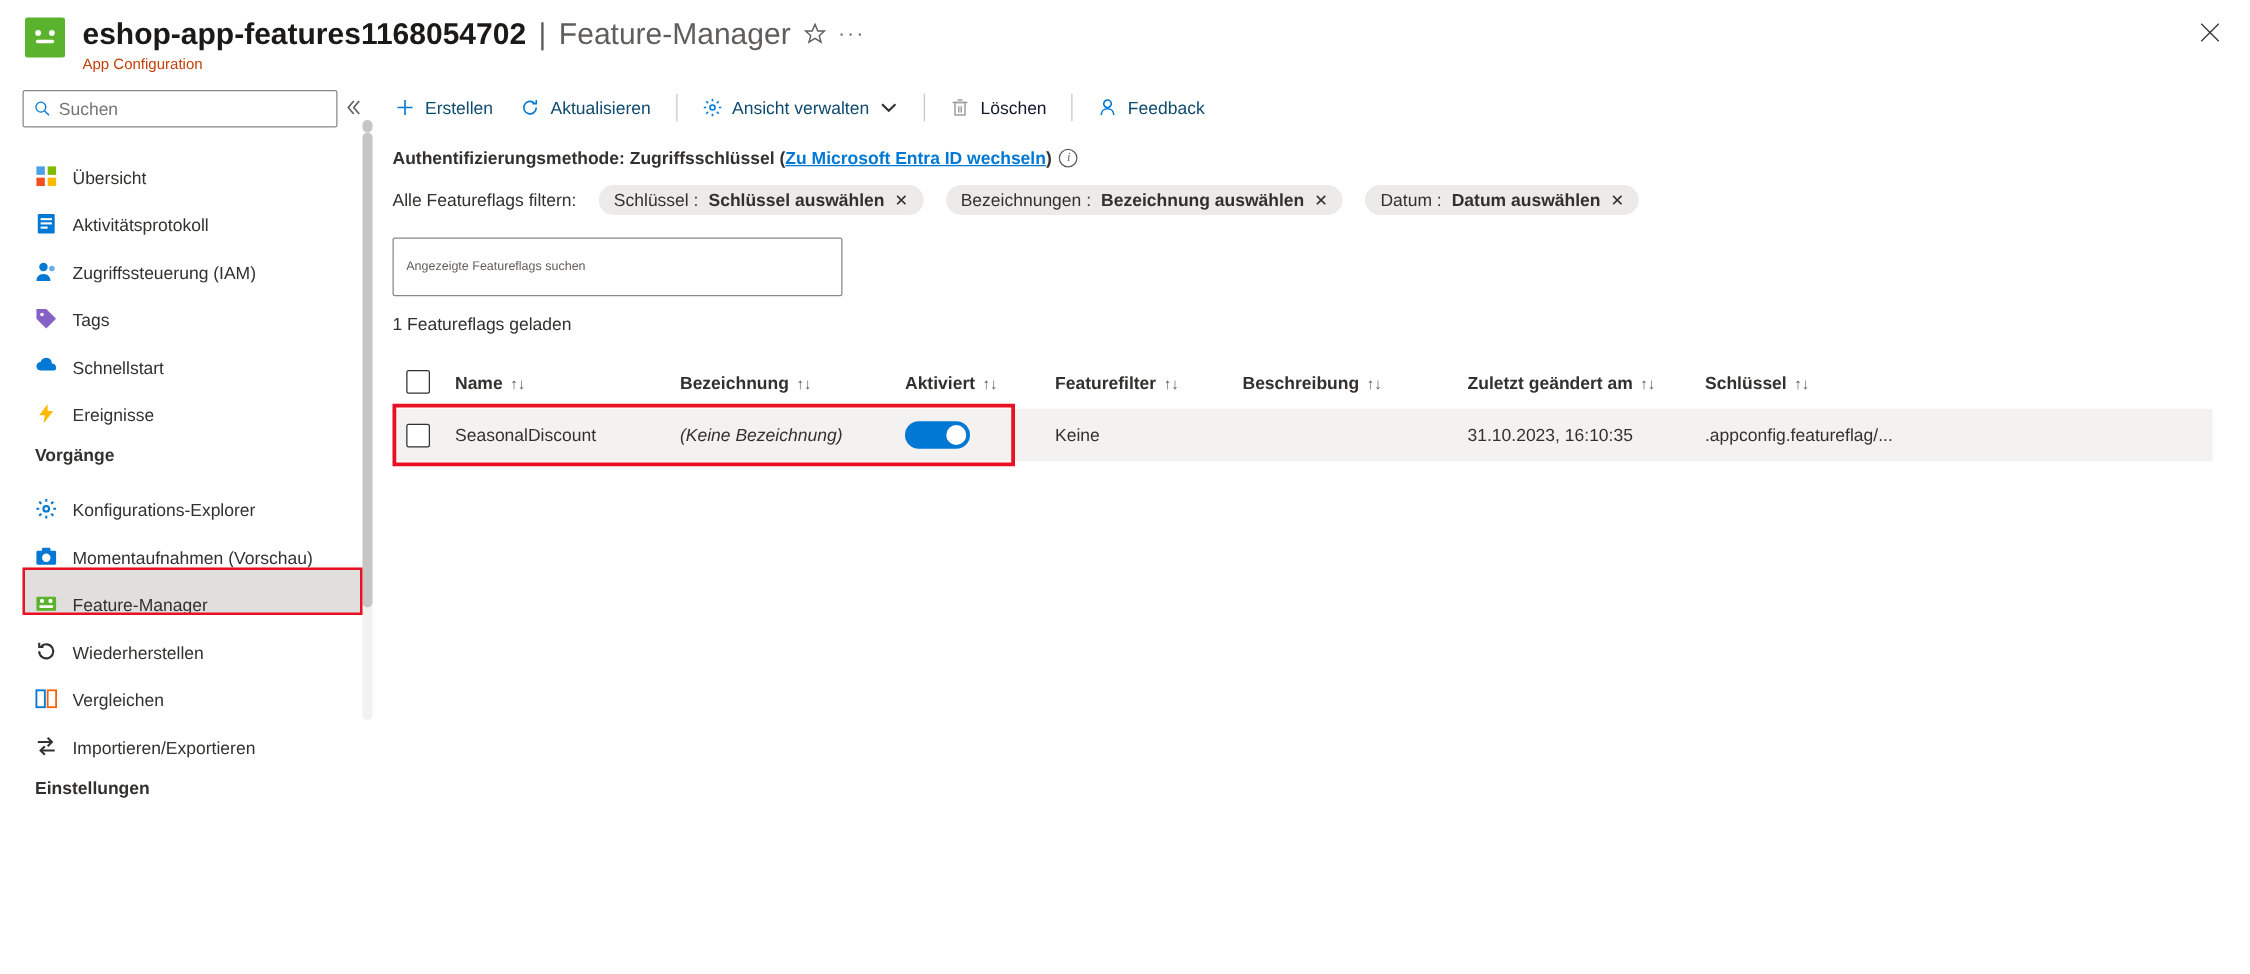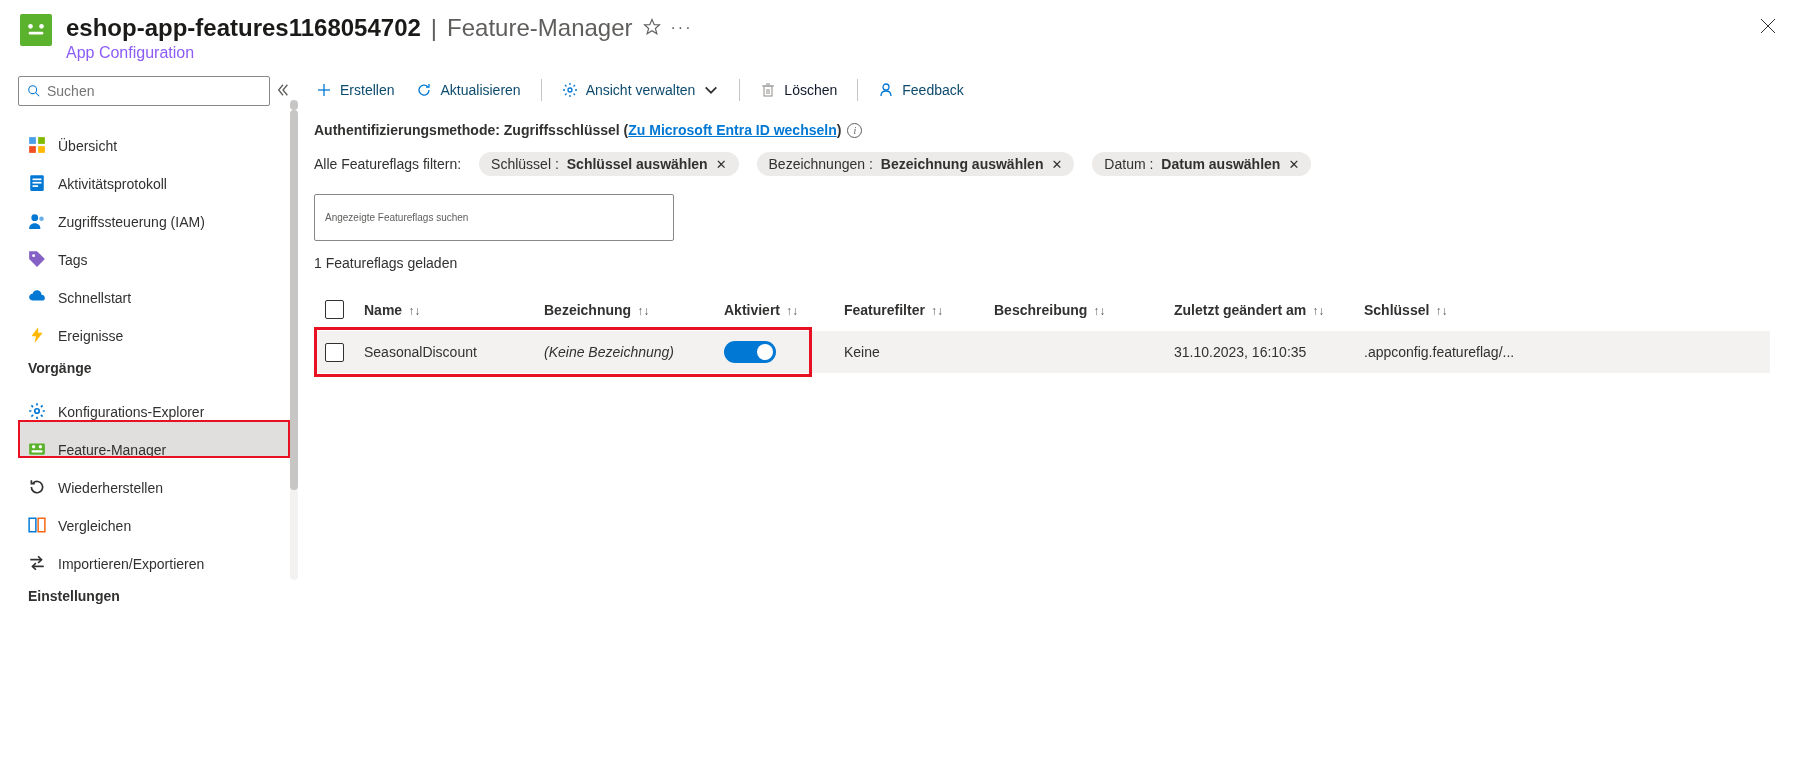--- a/index.html
+++ b/index.html
@@ -6,21 +6,21 @@
 body { font-family: "Segoe UI", Arial, sans-serif; font-size: 14px; color: #323130; width: 1800px; height: 779px; overflow: hidden; background: #fff; }
 
 .header { display: flex; align-items: flex-start; padding: 14px 20px 8px 20px; }
 .header-icon { width: 32px; height: 32px; background: #5bb22d; border-radius: 2px; display: flex; align-items: center; justify-content: center; margin-right: 14px; flex-shrink: 0; }
 .header-icon svg { width: 22px; height: 22px; }
 .header-titles { flex: 1; min-width: 0; }
 .header-title-row { display: flex; align-items: center; gap: 10px; }
 .header-title { font-size: 24px; font-weight: 600; color: #1b1a19; white-space: nowrap; }
 .header-subtitle { font-size: 24px; font-weight: 400; color: #605e5c; white-space: nowrap; }
 .header-sep { font-size: 24px; font-weight: 400; color: #605e5c; }
-.header-sub { font-size: 16px; color: #8b5cf6; margin-top: 2px; }
+.header-sub { font-size: 12px; color: #c2410c; margin-top: 2px; }
 .header-star, .header-more { color: #605e5c; cursor: pointer; }
 .header-close { margin-left: auto; cursor: pointer; color: #323130; font-size: 18px; padding: 4px; }
 
 .body { display: flex; height: calc(100% - 70px); }
 
 .sidebar { width: 300px; flex-shrink: 0; padding: 6px 10px 0 18px; position: relative; overflow: hidden; }
 .search-row { display: flex; align-items: center; gap: 6px; margin-bottom: 10px; }
 .search-box { flex: 1; display: flex; align-items: center; border: 1px solid #8a8886; border-radius: 2px; height: 30px; padding: 0 8px; background: #fff; }
 .search-box svg { width: 14px; height: 14px; color: #0078d4; margin-right: 6px; }
 .search-box input { border: none; outline: none; font-size: 14px; flex: 1; background: transparent; }
@@ -205,20 +205,30 @@
 
     <div class="nav-item">
       <div class="nav-icon">
           <svg viewBox="0 0 16 16" fill="none" stroke="#0078d4" stroke-width="1.5">
             <circle cx="8" cy="8" r="2"></circle>
             <path d="M8 1v2M8 13v2M1 8h2M13 8h2M3 3l1.5 1.5M11.5 11.5L13 13M13 3l-1.5 1.5M4.5 11.5L3 13"></path>
           </svg>
         </div>
       <span class="nav-label">Konfigurations-Explorer</span>
     </div>
+    <div class="nav-item">
+      <div class="nav-icon">
+          <svg viewBox="0 0 16 16" fill="#0078d4">
+            <rect x="1" y="4" width="14" height="10" rx="1"></rect>
+            <rect x="5" y="2" width="6" height="3" rx="0.8" fill="#0078d4"></rect>
+            <circle cx="8" cy="9" r="3" fill="#fff"></circle>
+          </svg>
+        </div>
+      <span class="nav-label">Momentaufnahmen (Vorschau)</span>
+    </div>
     <div class="nav-item active nav-highlight">
       <div class="nav-icon">
           <svg viewBox="0 0 16 16">
             <rect x="1" y="3" width="14" height="10" rx="1" fill="#5bb22d"></rect>
             <circle cx="5" cy="6" r="1.5" fill="#fff"></circle>
             <circle cx="11" cy="6" r="1.5" fill="#fff"></circle>
             <rect x="3" y="9" width="10" height="2" rx="1" fill="#fff"></rect>
           </svg>
         </div>
       <span class="nav-label">Feature-Manager</span>

